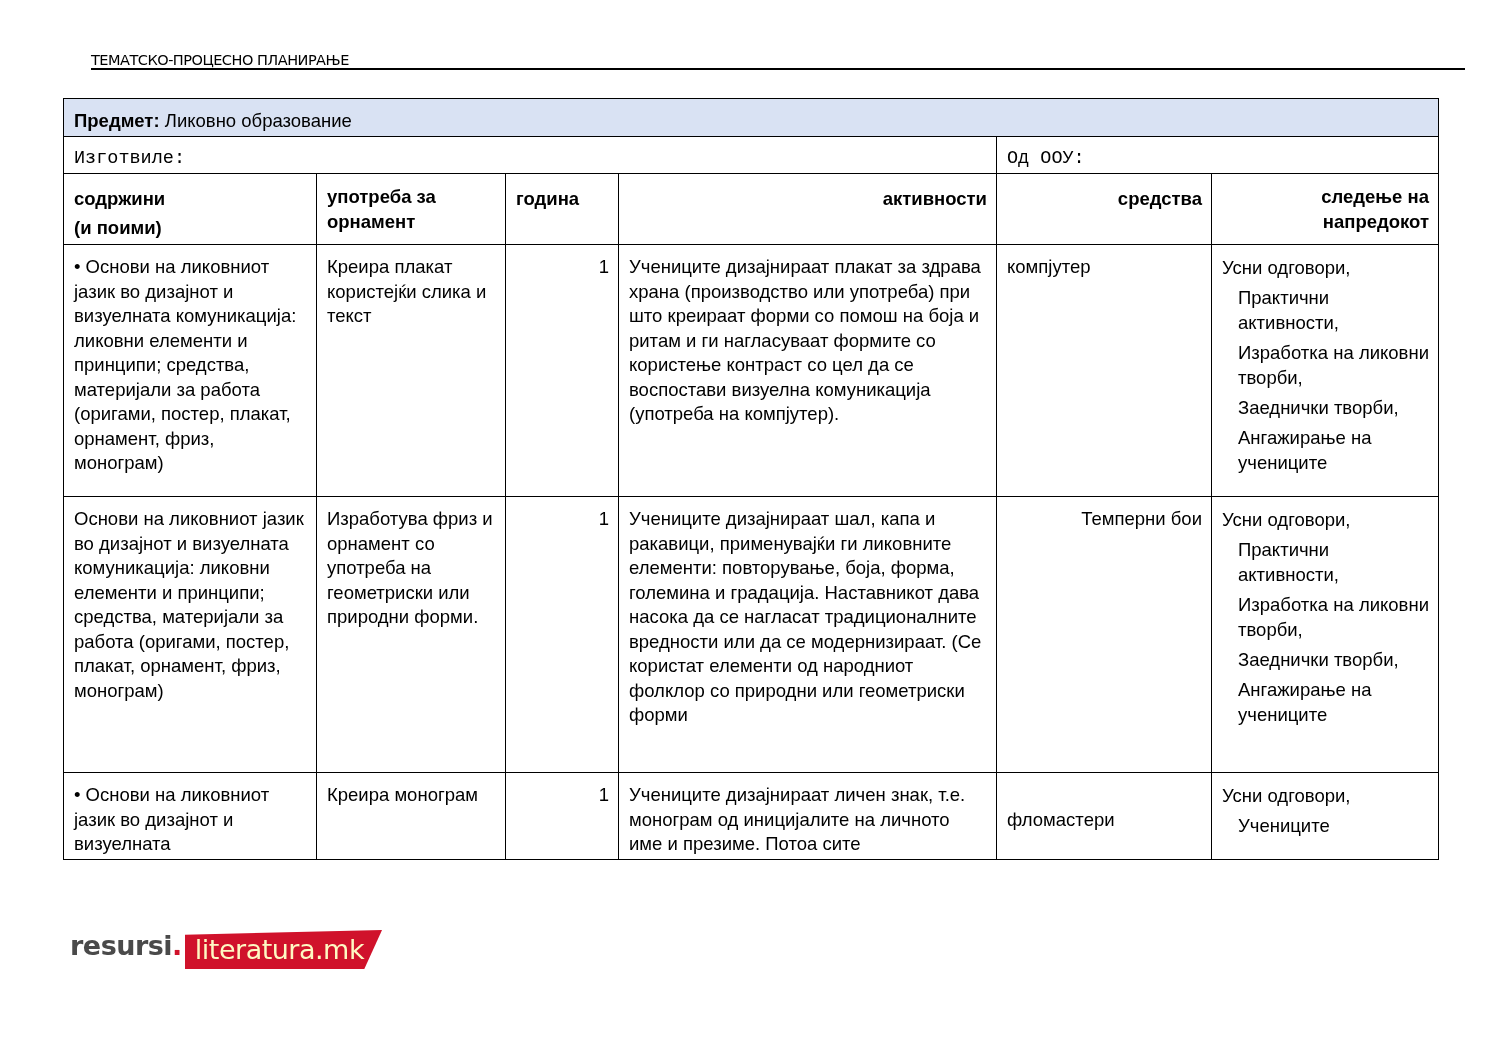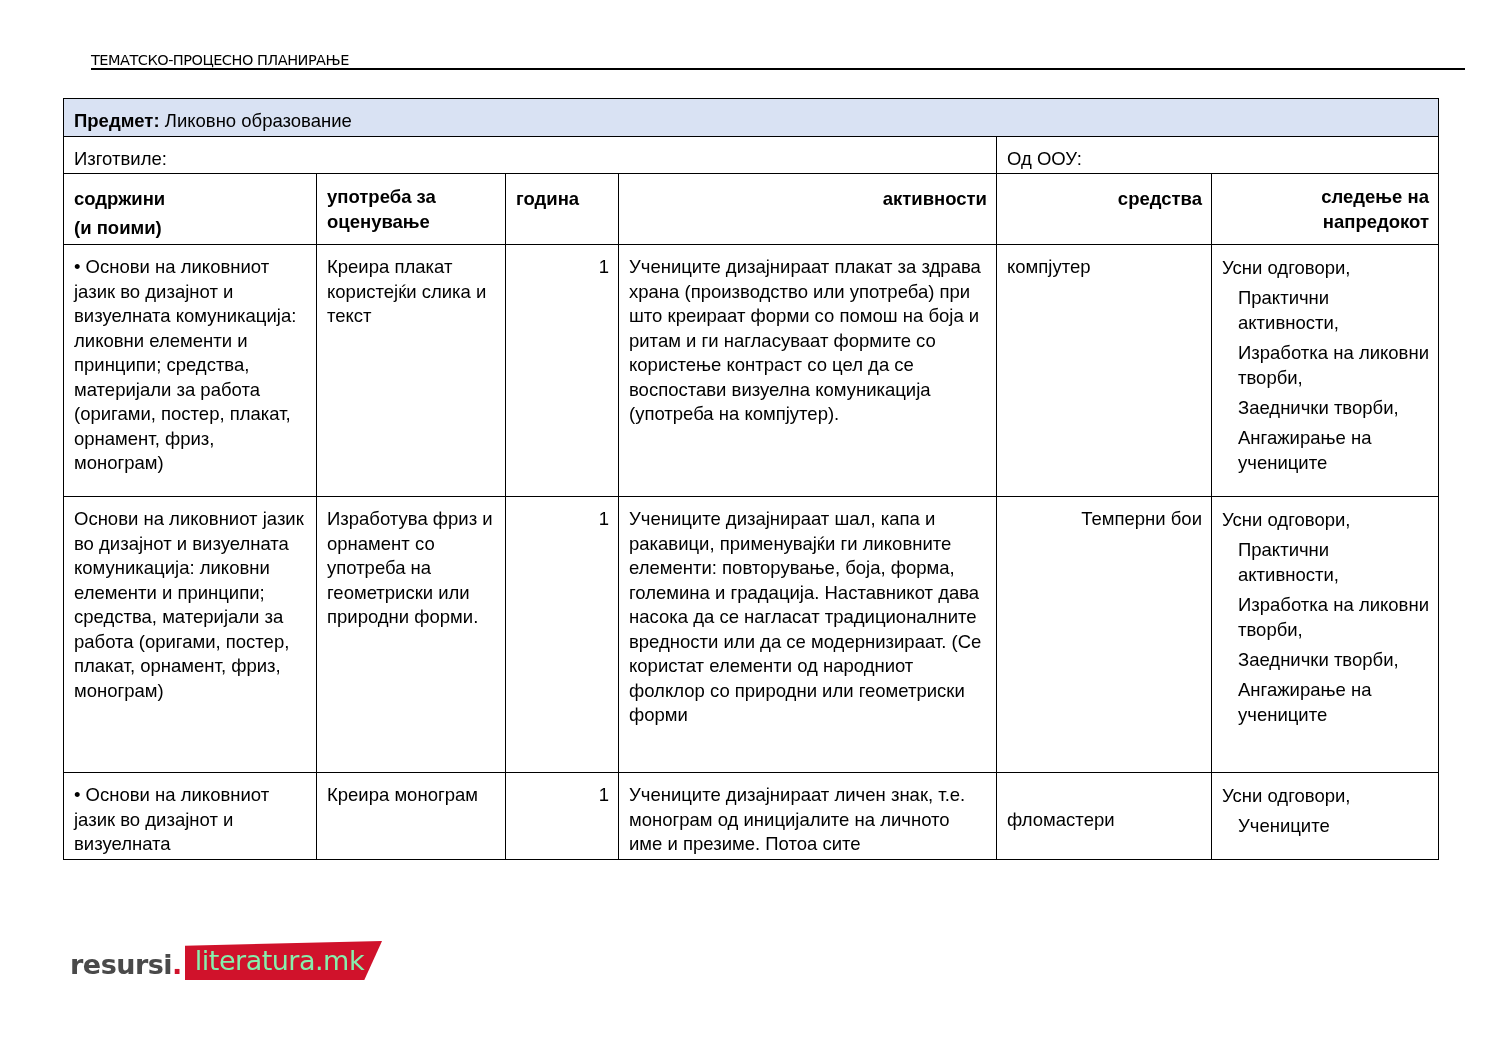--- a/index.html
+++ b/index.html
@@ -14,34 +14,34 @@
   }
   table.plan {
     position: absolute; left: 63px; top: 98px; width: 1375px;
     border-collapse: collapse; table-layout: fixed;
     font-size: 18.5px; line-height: 24.5px;
   }
   table.plan td { border: 1.5px solid #000; vertical-align: top; padding: 10px 9px 2px 10px; }
   .meta td { background: #d9e2f3; }
   .meta-row-1 td { padding: 1px 9px 0 17px; height: 24px; }
   .meta-row-2 td { padding: 0 9px 3px 10px; line-height: 28px; }
-  .info td { padding: 5px 9px 4px 10px; height: 22px; }
+  .info td { padding: 5px 9px 4px 10px; height: 22px; font-family: Liberation Mono, monospace; }
   .colhead td { font-weight: bold; padding-top: 3px; padding-bottom: 4px; line-height: 29px; }
   .center { text-align: right; margin-top: 27px; }
   .tracking { line-height: 25px; }
   .progress-line { display: block; }
   .progress-line + .progress-line.gap { margin-top: 5px; margin-left: 16px; }
   .logo {
     position: absolute; left: 70px; top: 930px; height: 50px;
-    display: flex; align-items: flex-end;
+    display: flex; align-items: flex-start;
     font-family: "DejaVu Sans", sans-serif; font-size: 27px; font-weight: bold; letter-spacing: -0.5px;
   }
   .logo .grey { color: #4a4a4a; }
   .logo .red-box {
-    background: #d0122b; color: #86efac; padding: 4px 18px 4px 10px; margin-left: 3px;
+    background: #d0122b; color: #fef9c3; padding: 4px 18px 4px 10px; margin-left: 3px;
     clip-path: polygon(0 12%, 100% 0, 91% 100%, 0 100%);
     font-weight: normal;
   }
   .logo .dot { color: #d0122b; }
 </style>
 </head>
 <body>
 
 <div class="doc-header">ТЕМАТСКО-ПРОЦЕСНО ПЛАНИРАЊЕ</div>
 
@@ -65,21 +65,21 @@
       <td colspan="4">Изготвиле:</td>
       <td colspan="2">Од ООУ:</td>
     </tr>
     <tr class="colhead">
       <td>
           <div>содржини</div>
           <div>(и поими)</div>
         </td>
       <td style="line-height:25px">
           <div>употреба за</div>
-          <div>оценување</div>
+          <div>орнамент</div>
         </td>
       <td>
           <div>година</div>
         </td>
       <td class="center">
           <div>активности</div>
         </td>
       <td class="center">
           <div>средства</div>
         </td>

